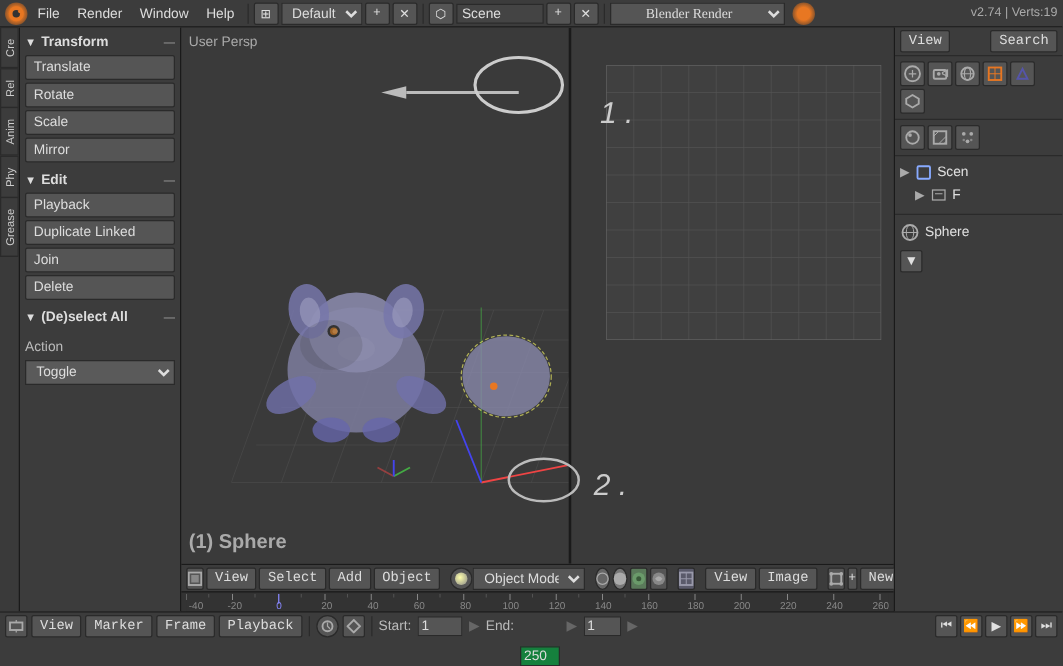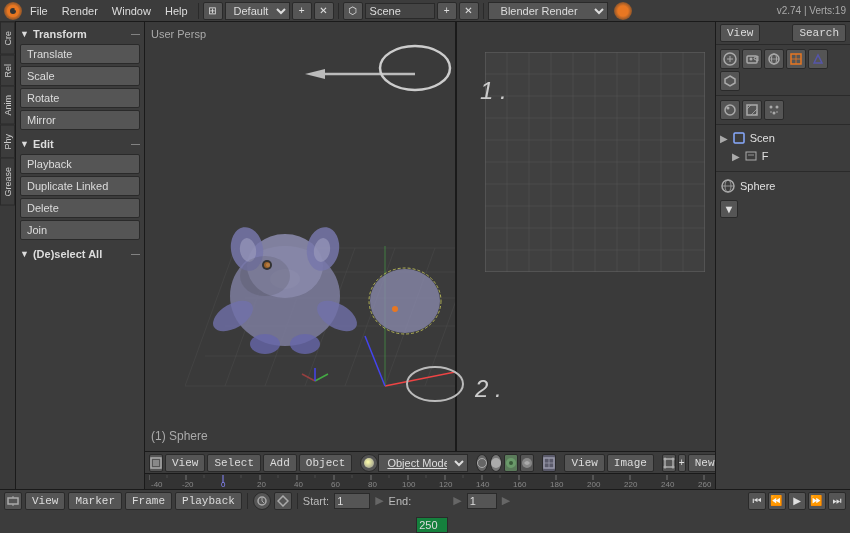--- a/index.html
+++ b/index.html
@@ -45,25 +45,26 @@
       color: #ddd;
       padding: 1px 4px;
       font-size: 11px;
       height: 18px;
       cursor: pointer;
     }
     .engine-select {
       background: #555;
       border: 1px solid #2a2a2a;
       color: #ddd;
-      padding: 1px 8px;
+      padding: 1px 24px;
       font-size: 11px;
       height: 18px;
       cursor: pointer;
       min-width: 120px;
+      font-family: Liberation Serif, serif;
     }
     .version-label {
       margin-left: auto;
       font-size: 10px;
       color: #aaa;
     }
     .scene-input {
       background: #444;
       border: 1px solid #2a2a2a;
       color: #ddd;
@@ -185,22 +186,23 @@
       left: 6px;
       font-size: 11px;
       color: #aaa;
     }
 
     
     .object-info {
       position: absolute;
       bottom: 8px;
       left: 6px;
-      font-size: 12px;
+      font-size: 16px;
       color: #aaa;
+      font-weight: bold;
     }
 
     
     .viewport-toolbar {
       height: 22px;
       background: #3c3c3c;
       border-top: 1px solid #1a1a1a;
       display: flex;
       align-items: center;
       padding: 0 4px;
@@ -406,40 +408,48 @@
     </div>
 
     <div class="panel-content">
 
       <div class="panel-section-header">
         <span class="arrow">▼</span>
         <span>Transform</span>
         <span style="margin-left:auto;font-size:9px;color:#888;">—</span>
       </div>
       <button class="panel-btn">Translate</button>
+      <button class="panel-btn">Rotate</button>
       <button class="panel-btn">Scale</button>
-      <button class="panel-btn">Rotate</button>
       <button class="panel-btn">Mirror</button>
 
       <div class="panel-section-header" style="margin-top:6px;">
         <span class="arrow">▼</span>
         <span>Edit</span>
         <span style="margin-left:auto;font-size:9px;color:#888;">—</span>
       </div>
       <button class="panel-btn">Playback</button>
       <button class="panel-btn">Duplicate Linked</button>
+      <button class="panel-btn">Join</button>
       <button class="panel-btn">Delete</button>
-      <button class="panel-btn">Join</button>
 
       <div class="panel-section-header" style="margin-top:6px;">
         <span class="arrow">▼</span>
         <span>(De)select All</span>
         <span style="margin-left:auto;font-size:9px;color:#888;">—</span>
       </div>
 
+      <div style="margin-top:8px;">
+        <div class="panel-label">Action</div>
+        <div style="display:flex;align-items:center;gap:0;">
+          <select class="panel-dropdown" style="flex:1;">
+            <option>Toggle</option>
+          </select>
+        </div>
+      </div>
     </div>
   </div>
 
   <div class="viewport-area">
 
     <div class="viewport-3d">
 
       <div class="viewport-label">User Persp</div>
 
       <svg style="position:absolute;bottom:55px;left:40px;width:400px;height:180px;">
@@ -573,21 +583,21 @@
             <rect x="1" y="1" width="10" height="10" fill="none" stroke="#aaa" stroke-width="1.5"></rect>
             <rect x="3" y="3" width="6" height="6" fill="#888"></rect>
           </svg>
       </div>
       <div class="vt-btn">View</div>
       <div class="vt-btn">Select</div>
       <div class="vt-btn">Add</div>
       <div class="vt-btn">Object</div>
       <div class="vt-separator"></div>
 
-      <div style="display:flex;align-items:flex-start;gap:0;text-decoration:underline;">
+      <div style="display:flex;align-items:flex-start;gap:0;">
         <div class="vt-circle">
           <div style="width:10px;height:10px;border-radius:50%;background:radial-gradient(circle at 40% 40%,#ffa,#888);"></div>
         </div>
         <select class="vt-dropdown" style="width:90px;">
           <option>Object Mode</option>
         </select>
       </div>
       <div class="vt-separator"></div>
 
       <div class="vt-circle" style="background:#666;">

